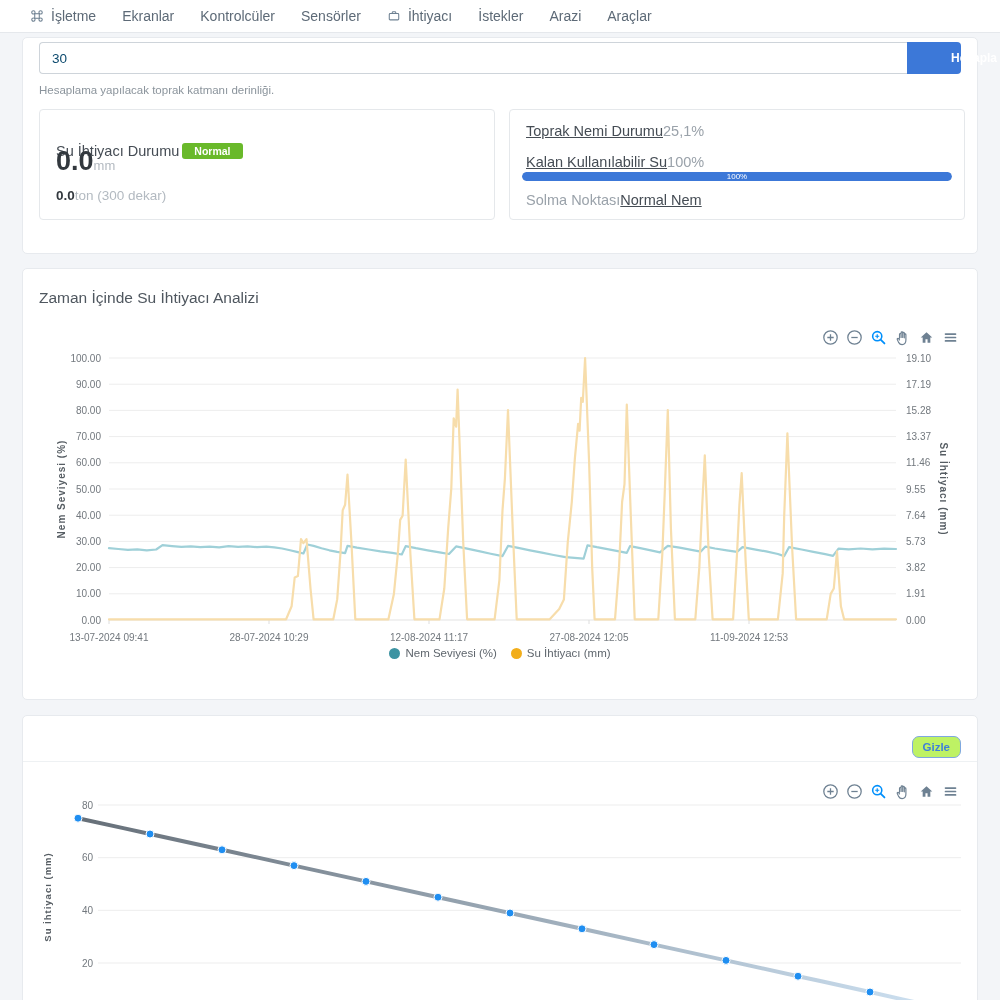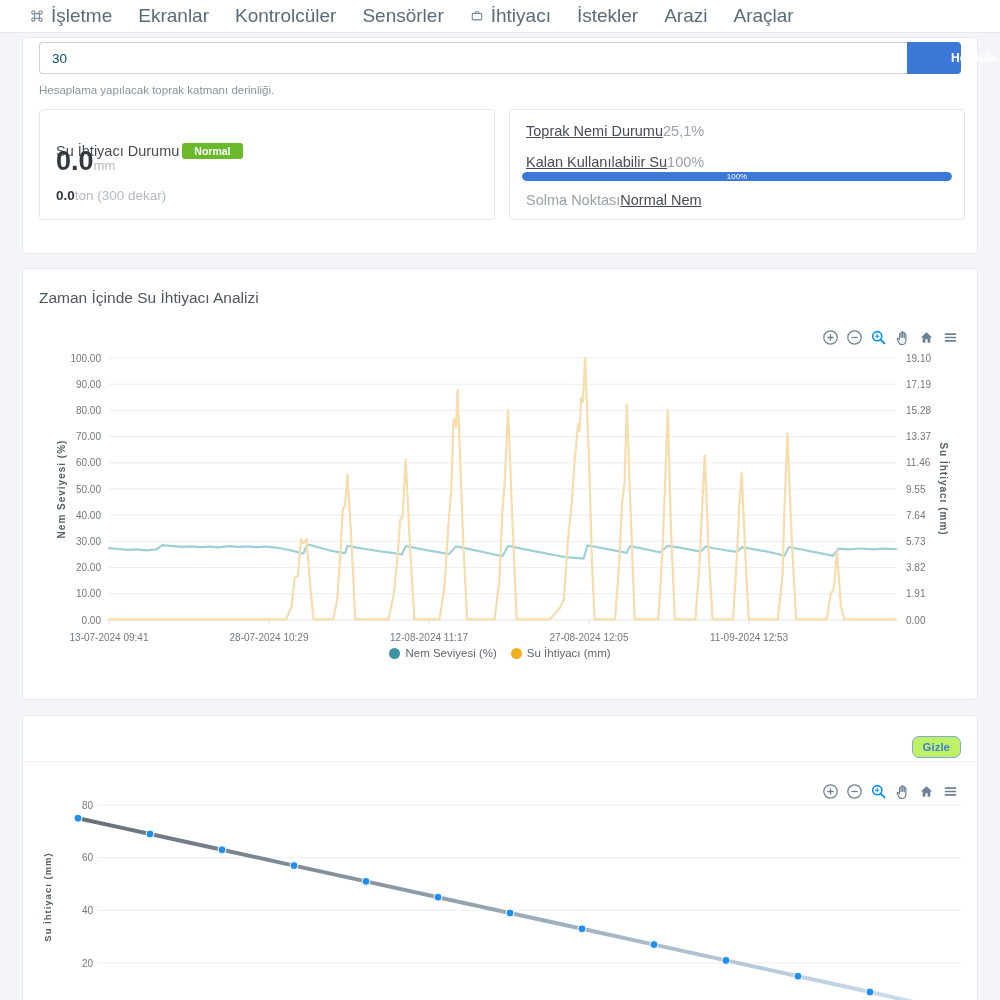--- a/index.html
+++ b/index.html
@@ -1,19 +1,19 @@
 <!DOCTYPE html>
 <html><head>
 <meta charset="utf-8">
 <style>
   html,body{margin:0;padding:0;}
   body{width:1000px;height:1000px;background:#f3f5f8;font-family:"Liberation Sans",sans-serif;overflow:hidden;position:relative;}
   
   .topnav{position:absolute;top:0;left:0;width:100%;height:33px;background:#fff;border-bottom:1px solid #e5e8ec;display:flex;align-items:center;padding-left:30px;gap:26px;box-sizing:border-box;}
-  .nav-item{display:flex;align-items:center;gap:7px;color:#5d6a77;font-size:19px;cursor:pointer;white-space:nowrap;}
+  .nav-item{display:flex;align-items:center;gap:7px;color:#5d6a77;font-size:14px;cursor:pointer;white-space:nowrap;}
   .nav-ic{display:flex;align-items:center;}
   
   .card{position:absolute;background:#fff;border:1px solid #e7eaee;border-radius:5px;box-sizing:border-box;}
   #card1{left:22px;top:37px;width:956px;height:217px;}
   #card2{left:22px;top:268px;width:956px;height:432px;}
   #card3{left:22px;top:715px;width:956px;height:290px;overflow:hidden;}
   
   .calc-group{position:absolute;left:16px;top:4px;right:16px;height:32px;display:flex;}
   .calc-input{flex:1;border:1px solid #ced4da;border-right:none;border-radius:4px 0 0 4px;padding:0 12px;font-size:13.5px;color:#0c4a6e;outline:none;font-family:"Liberation Sans",sans-serif;}
   .calc-btn{width:54px;background:#3c78d8;color:#fff;border:none;border-radius:0 4px 4px 0;font-size:12px;font-weight:bold;cursor:pointer;font-family:"Liberation Sans",sans-serif;padding-left:44px;}

